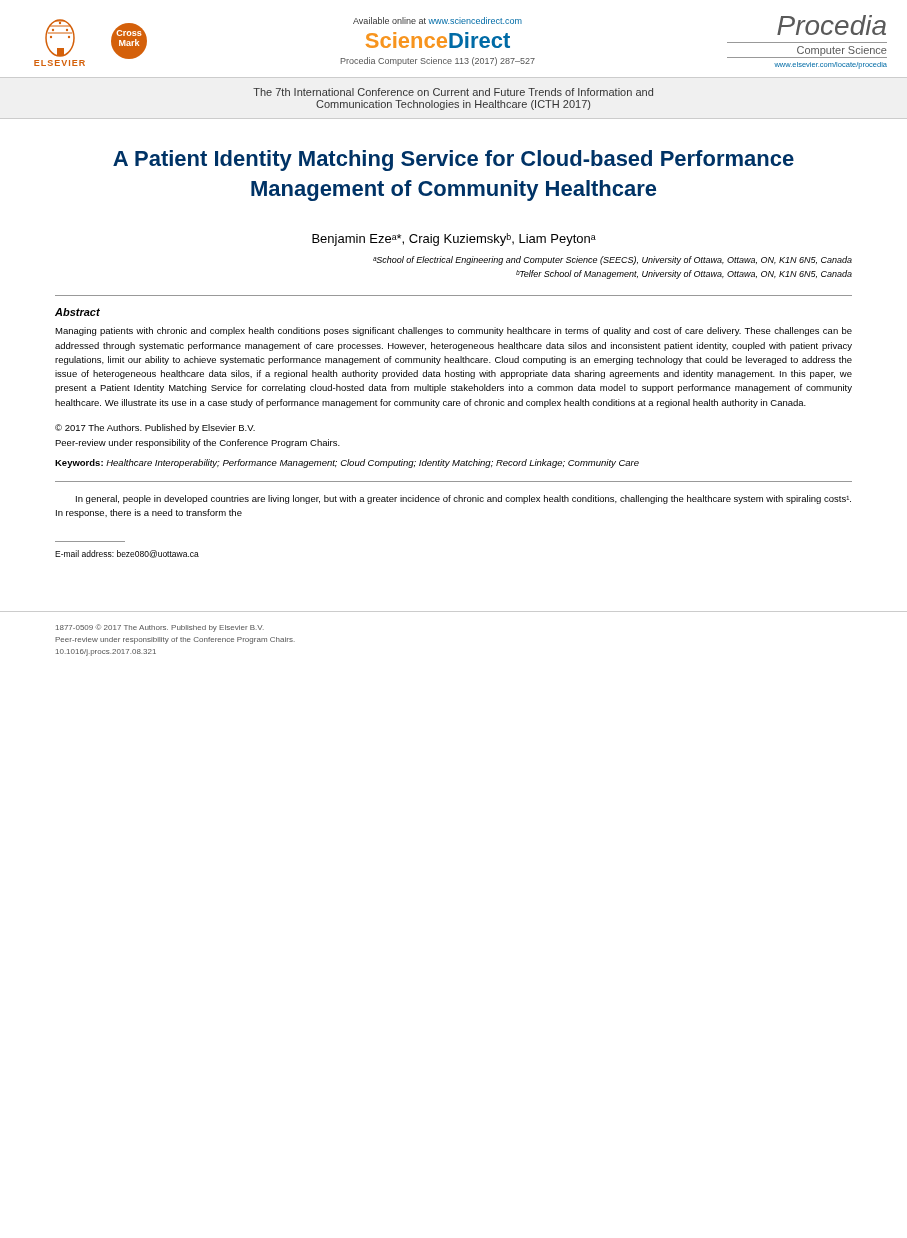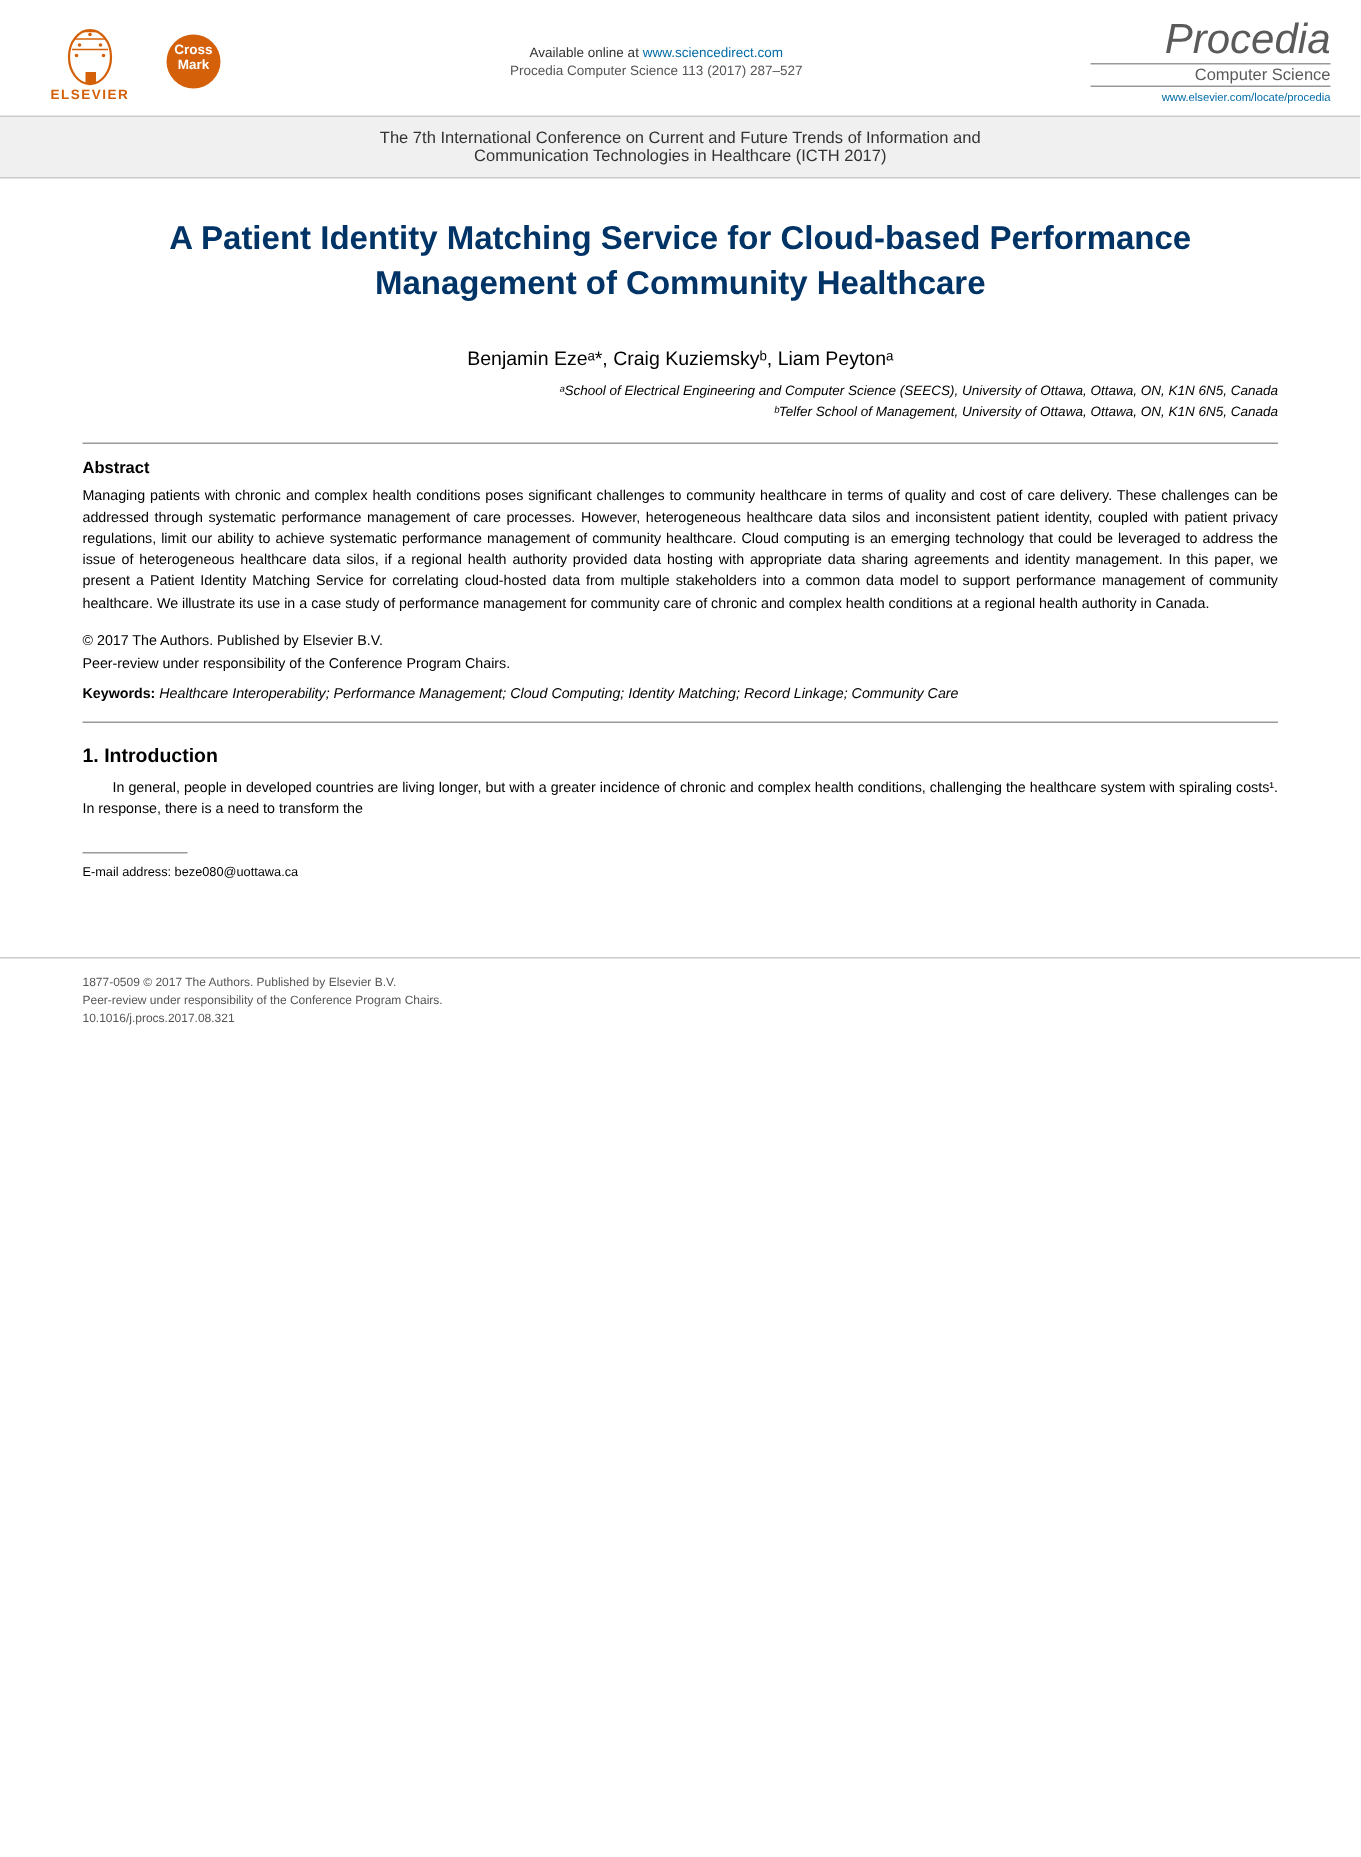--- a/index.html
+++ b/index.html
@@ -149,20 +149,21 @@
     }
     .divider {
       border: none;
       border-top: 1px solid #999;
       margin: 10px 0;
     }
     
     .section-label {
       font-size: 11px;
       font-family: Arial, sans-serif;
+      font-style: italic;
       font-weight: bold;
       margin-bottom: 6px;
       color: #000;
     }
     .abstract-text {
       font-size: 9.5px;
       font-family: Arial, sans-serif;
       text-align: justify;
       line-height: 1.5;
       color: #000;
@@ -260,20 +261,23 @@
           <text x="19" y="14" text-anchor="middle" fill="white" font-size="9" font-family="Arial" font-weight="bold">Cross</text>
           <text x="19" y="24" text-anchor="middle" fill="white" font-size="9" font-family="Arial" font-weight="bold">Mark</text>
         </svg>
       </div>
     </div>
     <div class="header-center">
       <div class="available-text">
         <span>Available online at</span>
         <a class="sciencedirect-link">www.sciencedirect.com</a>
       </div>
+      <div class="sciencedirect-brand">
+        <span class="sci">Science</span><span class="direct">Direct</span>
+      </div>
       <div class="journal-info">Procedia Computer Science 113 (2017) 287–527</div>
     </div>
     <div class="header-right">
       <div class="procedia-brand">Procedia</div>
       <div class="computer-science-text">Computer Science</div>
       <div class="elsevier-url">www.elsevier.com/locate/procedia</div>
     </div>
   </div>
 
   <div class="conference-banner">
@@ -306,21 +310,20 @@
       </div>
       <div class="keywords-text">
         <strong>Keywords:</strong>
         <span>Healthcare Interoperability; Performance Management; Cloud Computing; Identity Matching; Record Linkage;  Community Care</span>
       </div>
     </div>
 
     <hr class="divider">
 
     <div>
-      <div class="section-title">1. Introduction</div>
       <div class="body-text">In general, people in developed countries are living longer, but with a greater incidence of chronic and complex health conditions, challenging the healthcare system with spiraling costs¹. In response, there is a need to transform the</div>
     </div>
 
     <hr class="footnote-divider">
     <div class="footnote-text">
       <div>E-mail address: beze080@uottawa.ca</div>
     </div>
   </div>
 
   <div class="page-footer">

